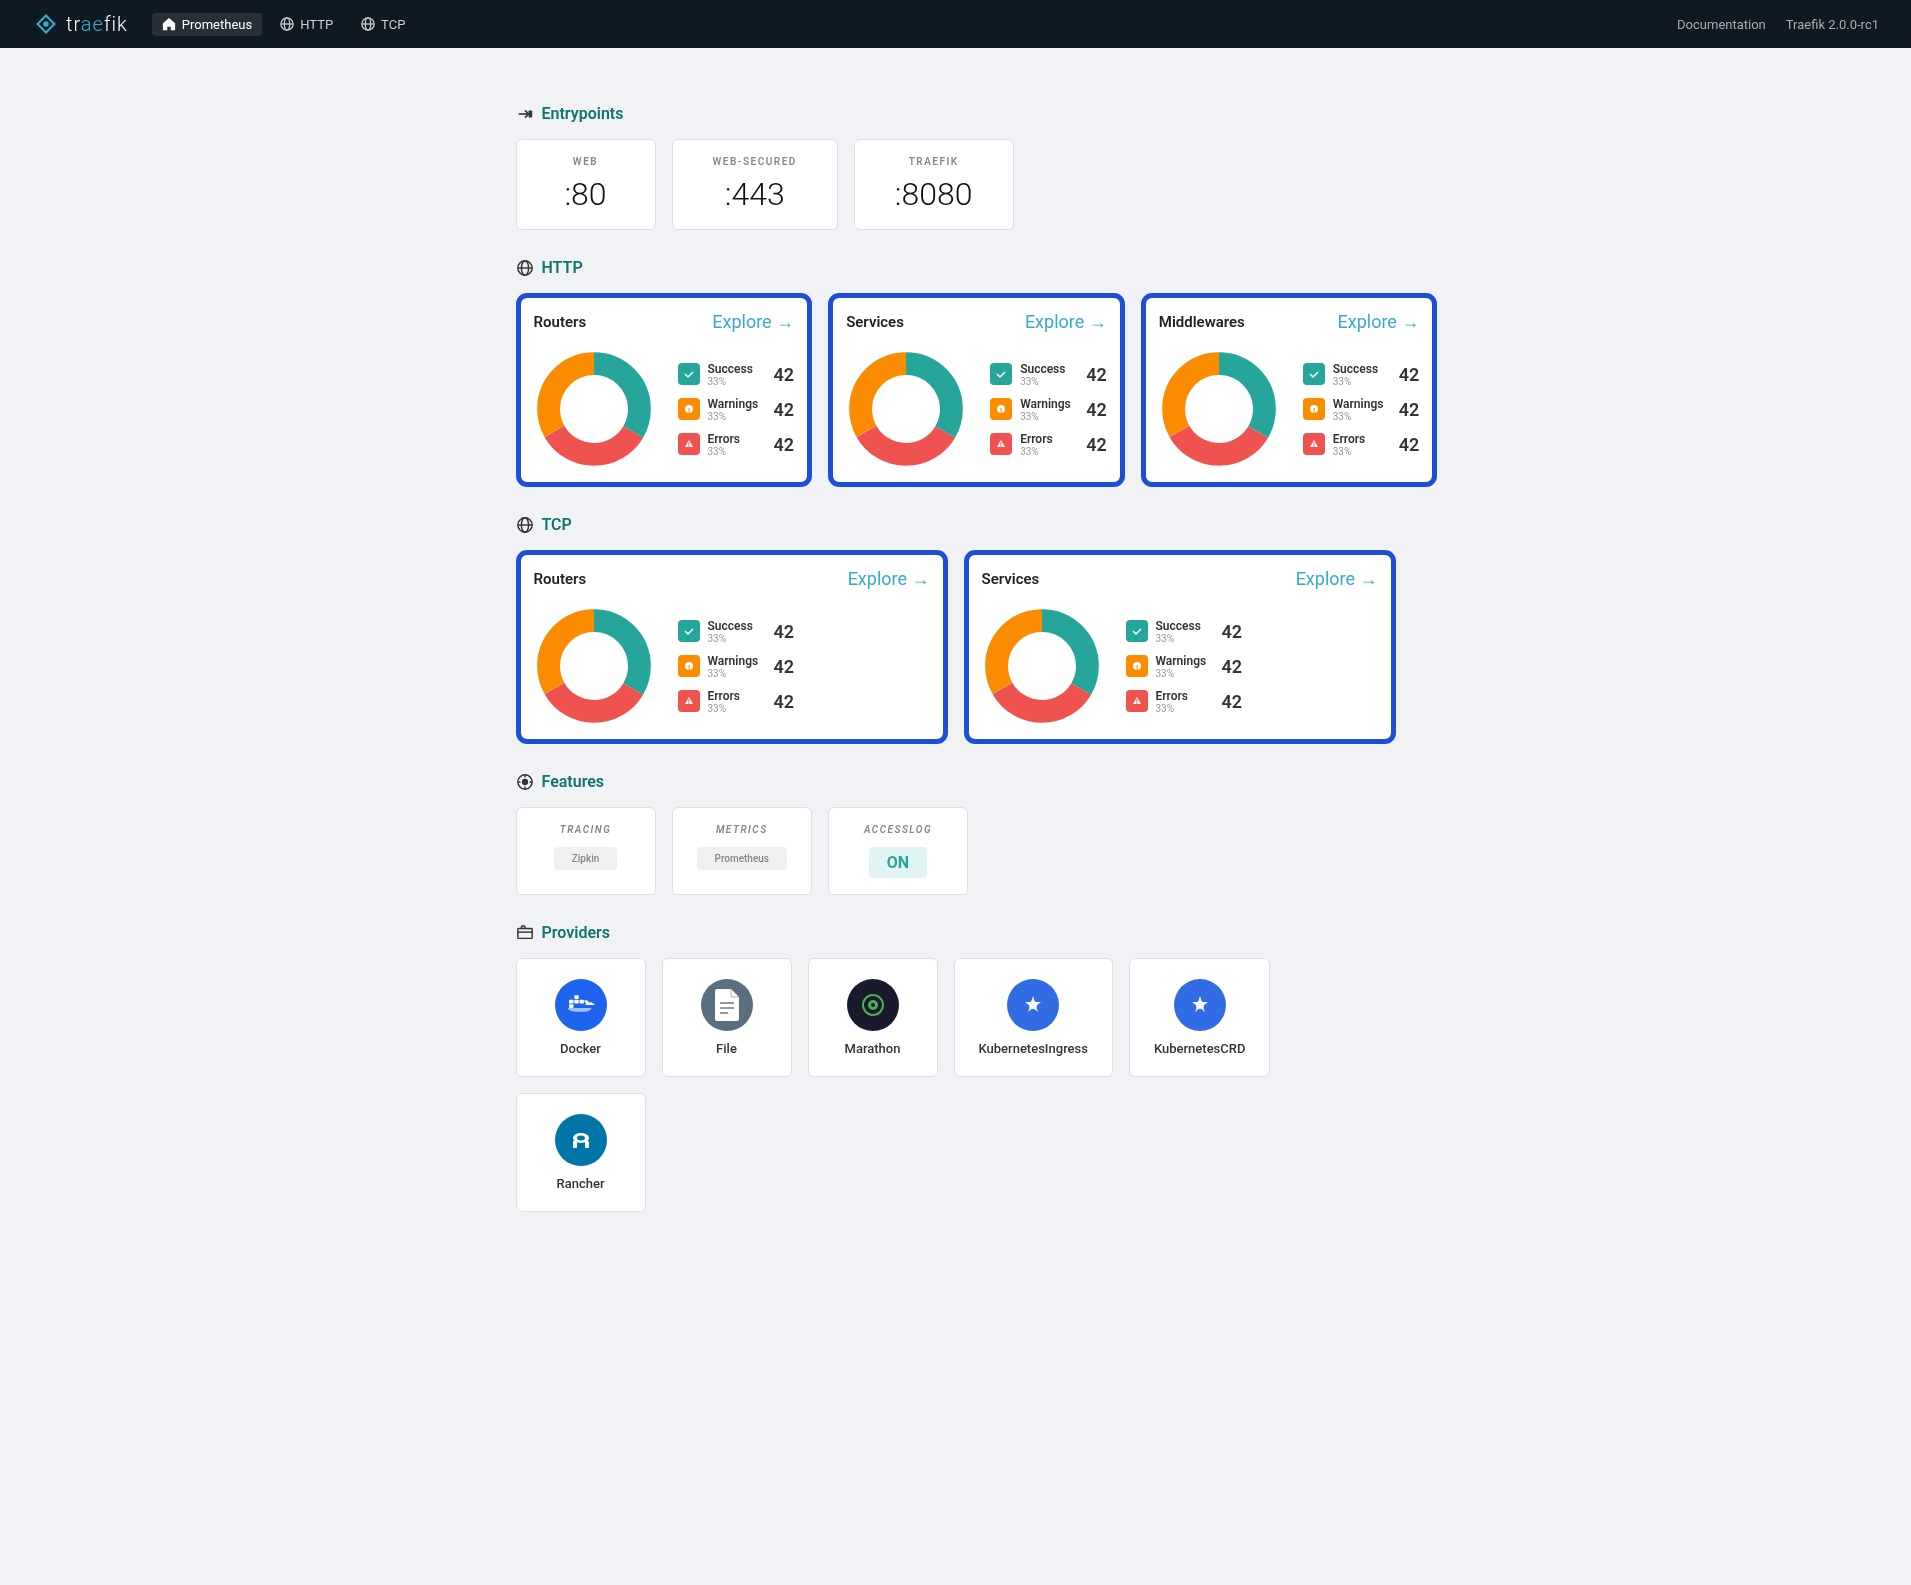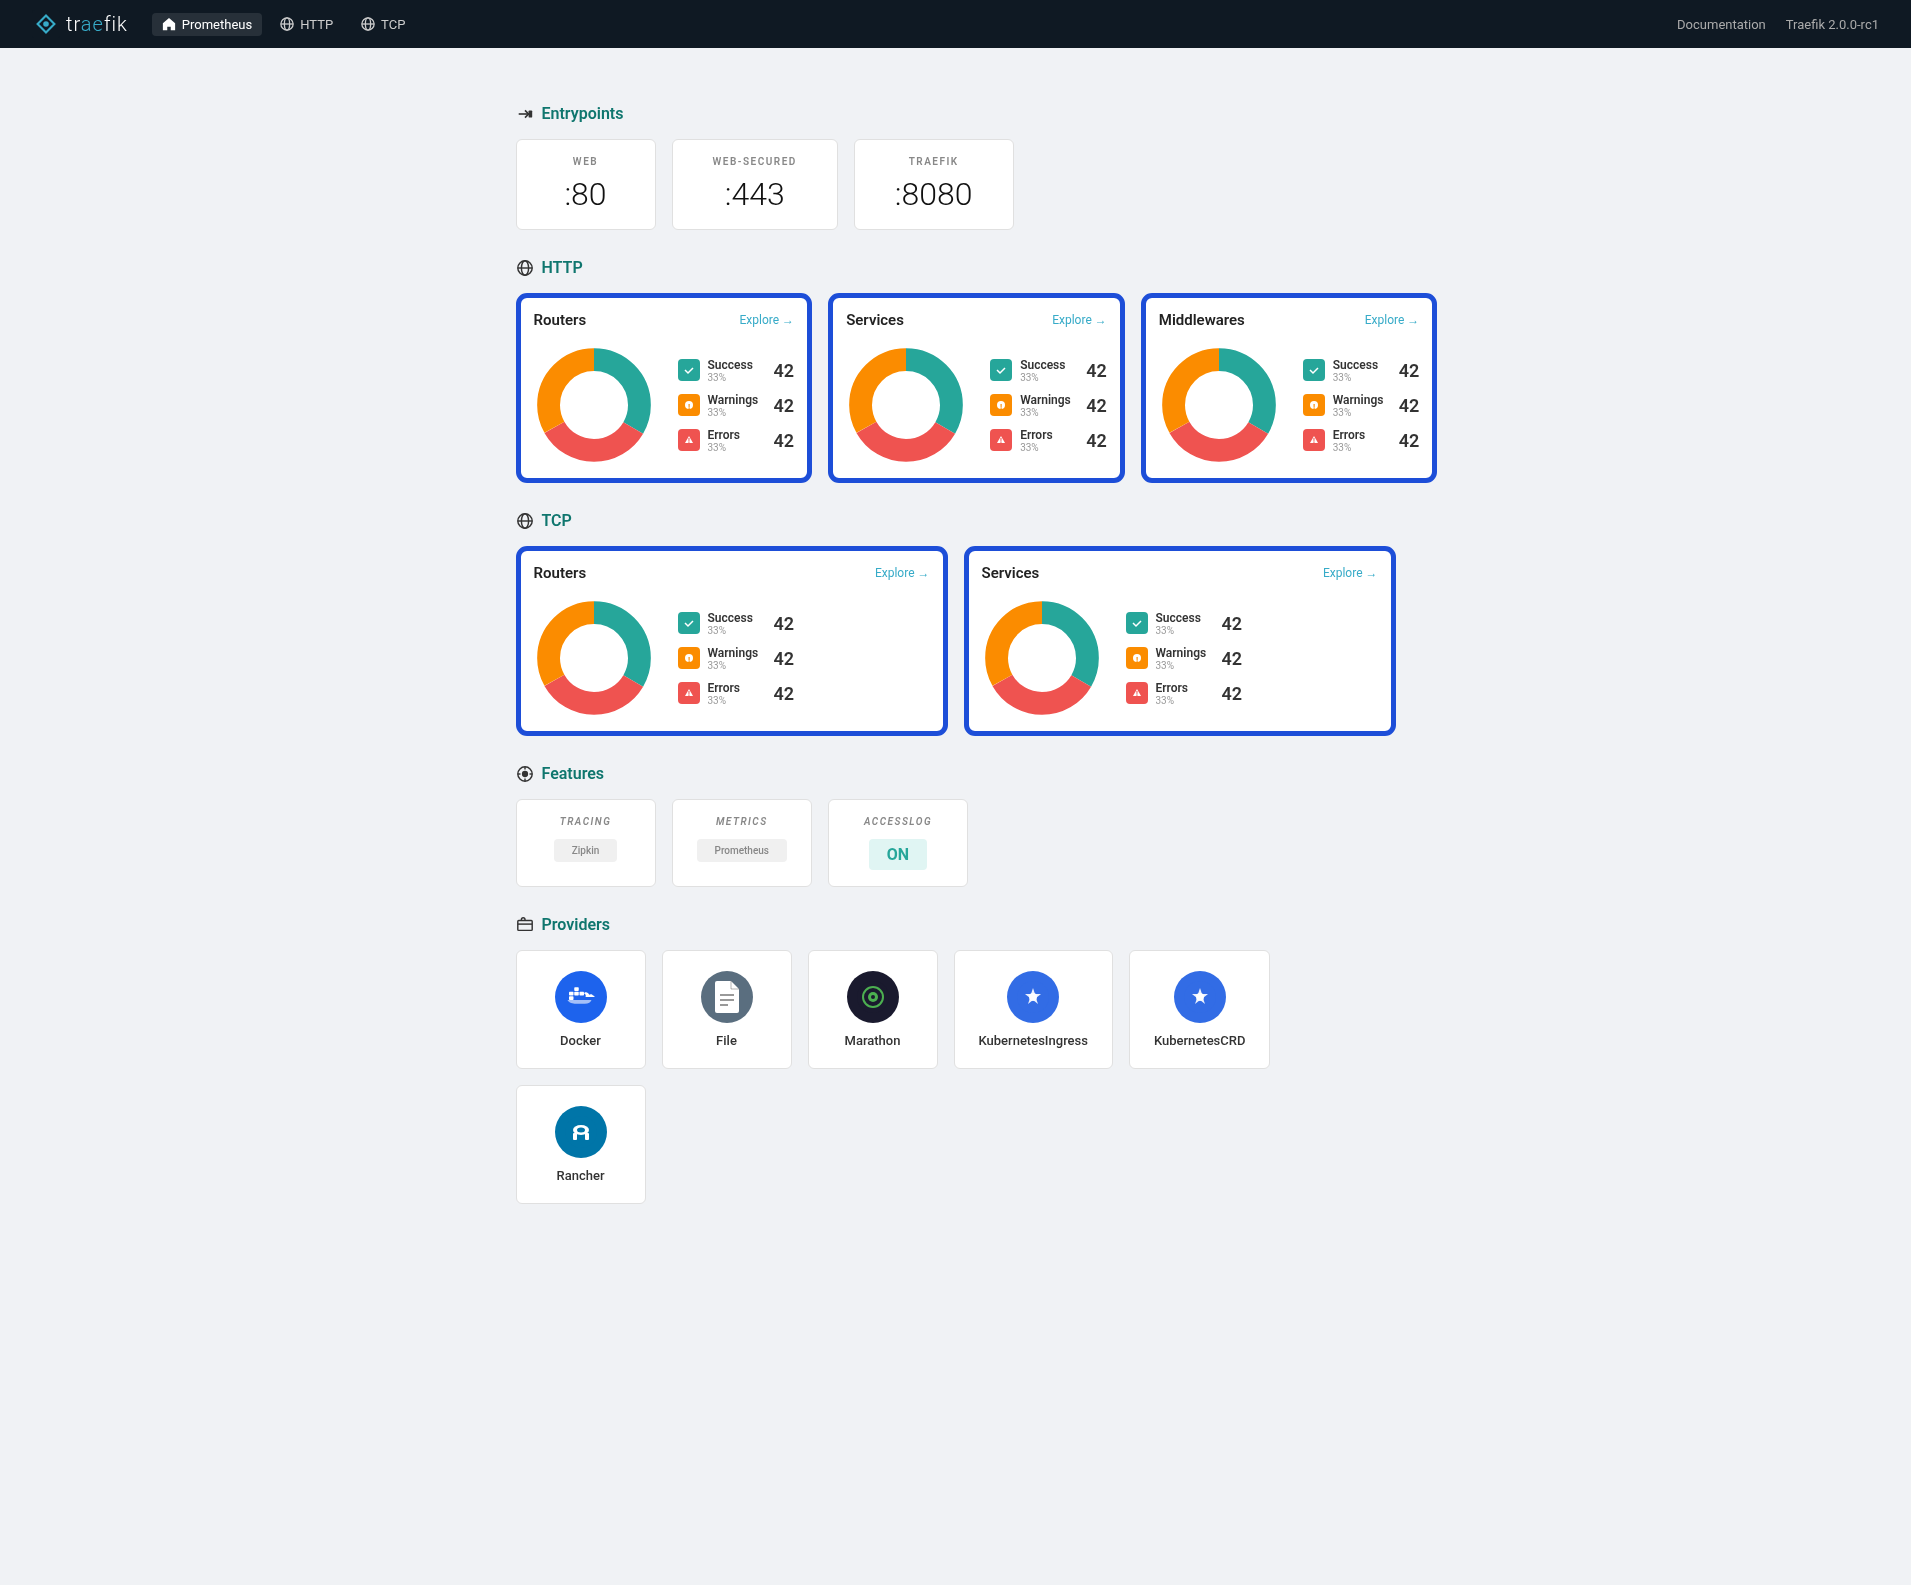--- a/index.html
+++ b/index.html
@@ -96,21 +96,21 @@
       justify-content: space-between;
       margin-bottom: 16px;
     }
     .stat-card-title {
       font-size: 15px;
       font-weight: 600;
       color: #222;
     }
     .explore-link {
       color: #37abc8;
-      font-size: 12px;
+      font-size: 18px;
       cursor: pointer;
       display: flex;
       align-items: center;
       gap: 4px;
     }
     .stat-card-body {
       display: flex;
       align-items: center;
       gap: 24px;
     }

